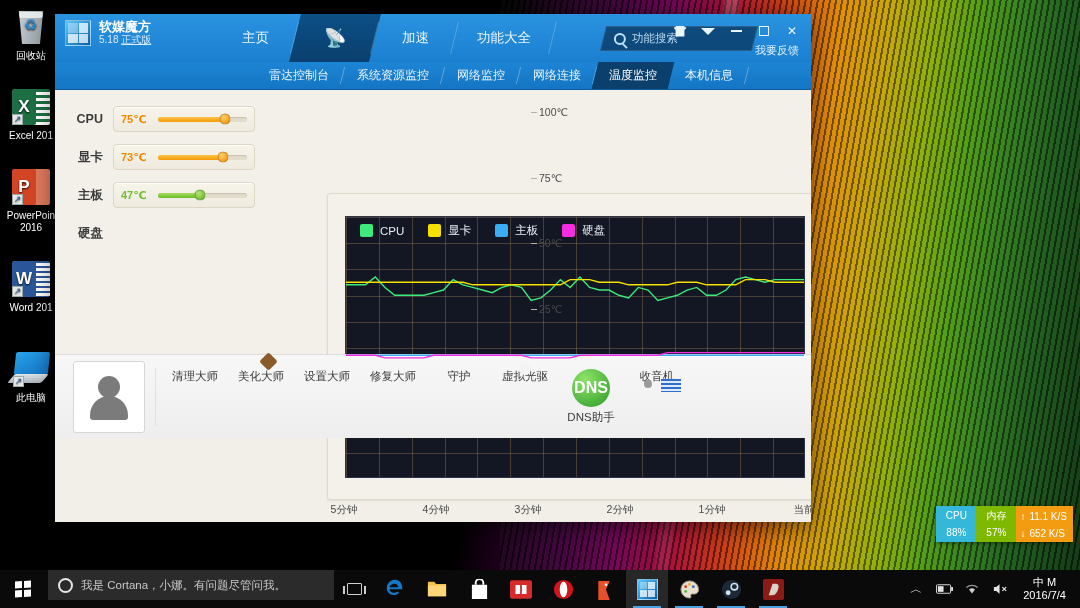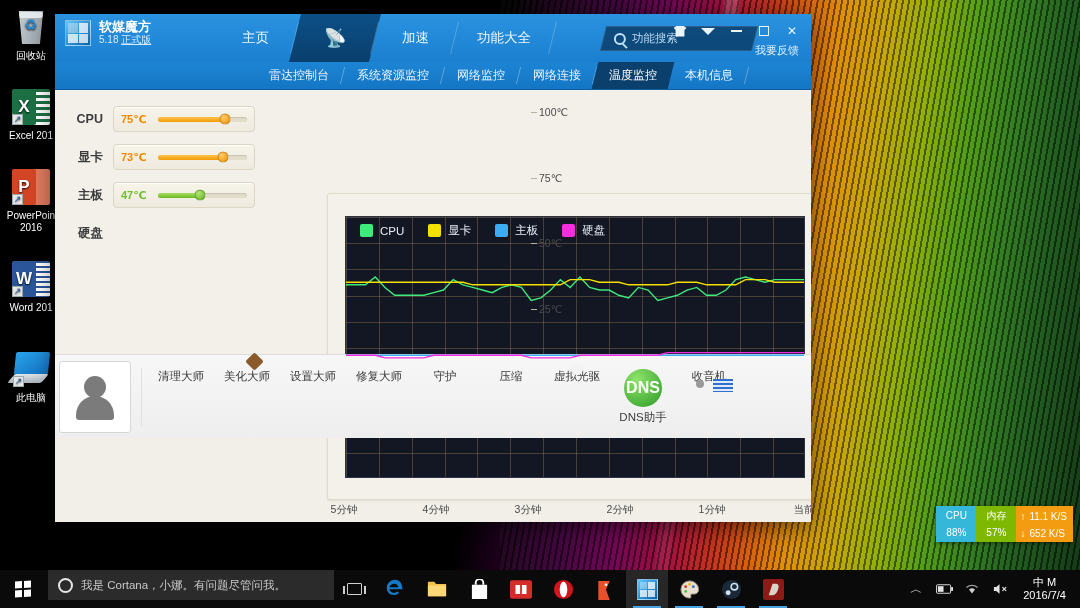--- a/index.html
+++ b/index.html
@@ -237,21 +237,21 @@
   .y-ax { position:absolute; left:484px; top:22px; width:60px; height:262px; }
   .ytick { position:absolute; left:0; color:#4a4a4a; font-size:10.5px; transform: translateY(-50%); }
   .ytick:before { content:""; position:absolute; left:-8px; top:50%; width:6px; height:1px; background:#b9b2a0; }
   .x-ax { position:absolute; left:272px; top:413px; width:497px; height:18px; }
   .xtick { position:absolute; color:#4a4a4a; font-size:10.5px; transform: translateX(-50%); white-space:nowrap; }
 
   
   #dock {
     position:absolute; left:0; bottom:0; width:756px; height:84px;
     background: linear-gradient(180deg,#f7f7f7,#eeeeee);
-    border-top:1px solid #dcdcdc; display:flex; align-items:center; padding-left:4px;
+    border-top:1px solid #dcdcdc; display:flex; align-items:center; padding-left:18px;
   }
   #avatar-box {
     width:72px; height:72px; background:#fff; border:1px solid #d6d6d6; border-radius:3px;
     display:flex; align-items:center; justify-content:center; margin-right:10px; flex:none;
   }
   .avatar-silhouette { width:42px; height:46px; position:relative; }
   .avatar-silhouette .head { position:absolute; left:50%; top:2px; width:22px; height:22px; border-radius:50%; background:#7b7b7b; transform:translateX(-50%); }
   .avatar-silhouette .body { position:absolute; left:50%; bottom:0; width:38px; height:24px; background:#7b7b7b; border-radius:19px 19px 3px 3px; transform:translateX(-50%); }
   #dock-sep { width:1px; height:58px; background:#e0e0e0; margin-right:6px; }
   .dock-item { width:66px; text-align:center; font-size:11.5px; color:#3c3c3c; }
@@ -569,21 +569,20 @@
             <span class="body"></span>
         </span>
       </div>
       <div id="dock-sep"></div>
       <div id="dock-items" style="display:flex;">
           <div class="dock-item"><span class="gicon g-brush"></span><span class="dlabel">清理大师</span></div>
           <div class="dock-item"><span class="gicon g-lip"></span><span class="dlabel">美化大师</span></div>
           <div class="dock-item"><span class="gicon g-rocket"></span><span class="dlabel">设置大师</span></div>
           <div class="dock-item"><span class="gicon g-wrench"></span><span class="dlabel">修复大师</span></div>
           <div class="dock-item"><span class="gicon g-shield"></span><span class="dlabel">守护</span></div>
-          <div class="dock-item"><span class="gicon g-zip"></span><span class="dlabel">压缩</span></div>
           <div class="dock-item"><span class="gicon g-disc"></span><span class="dlabel">虚拟光驱</span></div>
           <div class="dock-item">
             <span class="gicon g-dns">DNS</span>
             <span class="dlabel">DNS助手</span>
           </div>
           <div class="dock-item"><span class="gicon g-radio"></span><span class="dlabel">收音机</span></div>
         </div>
     </div>
   </div>
 </div>

